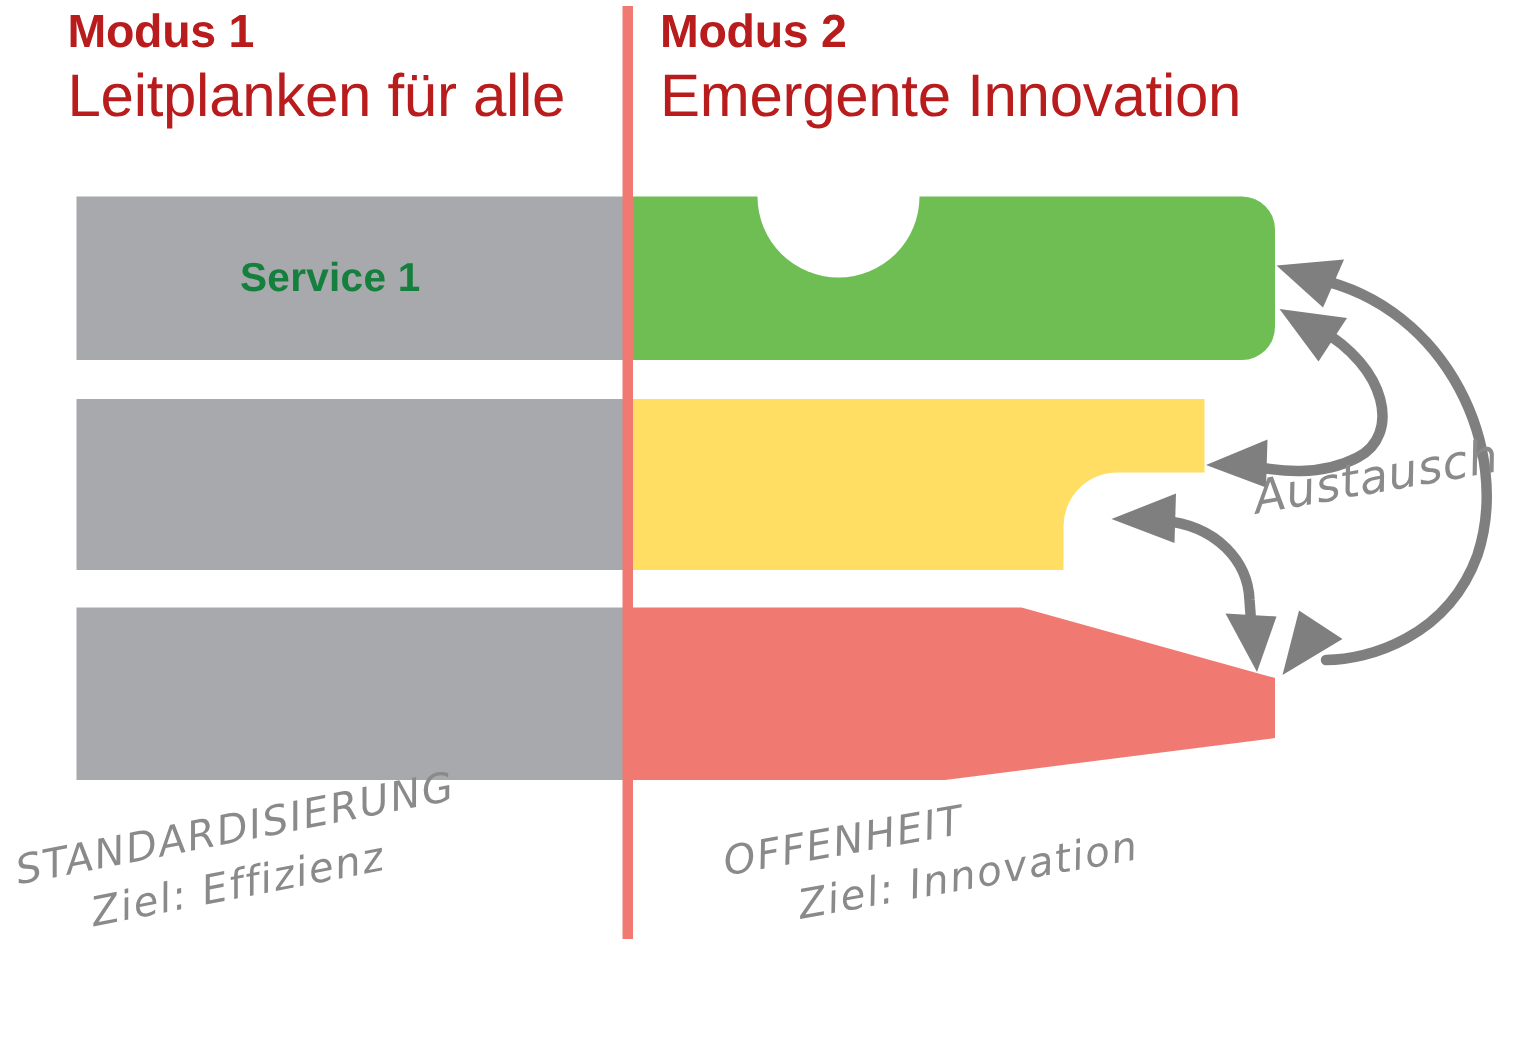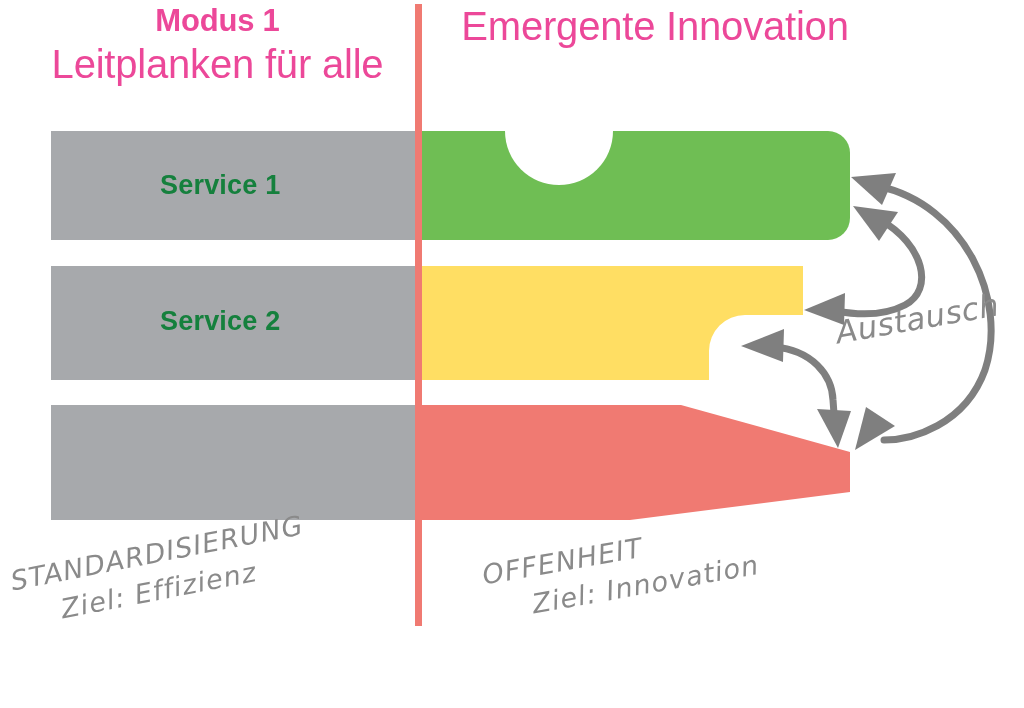--- a/index.html
+++ b/index.html
@@ -21,22 +21,21 @@
     position: absolute;
     left: 0;
     top: 0;
     width: 1024px;
     height: 708px;
   }
 
   
   .col-head {
     position: absolute;
-    text-align: center;
-    color: #ec4899;
+    color: #b91c1c;
     line-height: 1.22;
   }
   .col-head .mode-title {
     display: block;
     font-size: 31px;
     font-weight: bold;
     letter-spacing: -0.2px;
   }
   .col-head .mode-sub {
     display: block;
@@ -169,25 +168,25 @@
       <path d="M 855 450 L 866 407 L 895 426 Z"></path>
     </g>
   </svg>
 
   <div class="col-head" id="head-left">
     <span class="mode-title">Modus 1</span>
     <span class="mode-sub">Leitplanken für alle</span>
   </div>
 
   <div class="col-head" id="head-right">
+    <span class="mode-title">Modus 2</span>
     <span class="mode-sub">Emergente Innovation</span>
   </div>
 
   <div class="service-label" id="service-label-0">Service 1</div>
-  <div class="service-label" id="service-label-1">Service 2</div>
 
   <div class="hand" id="annot-left">
     <span class="hand-top">STANDARDISIERUNG</span>
     <span class="hand-bottom">Ziel: Effizienz</span>
   </div>
 
   <div class="hand" id="annot-right">
     <span class="hand-top">OFFENHEIT</span>
     <span class="hand-bottom">Ziel: Innovation</span>
   </div>

